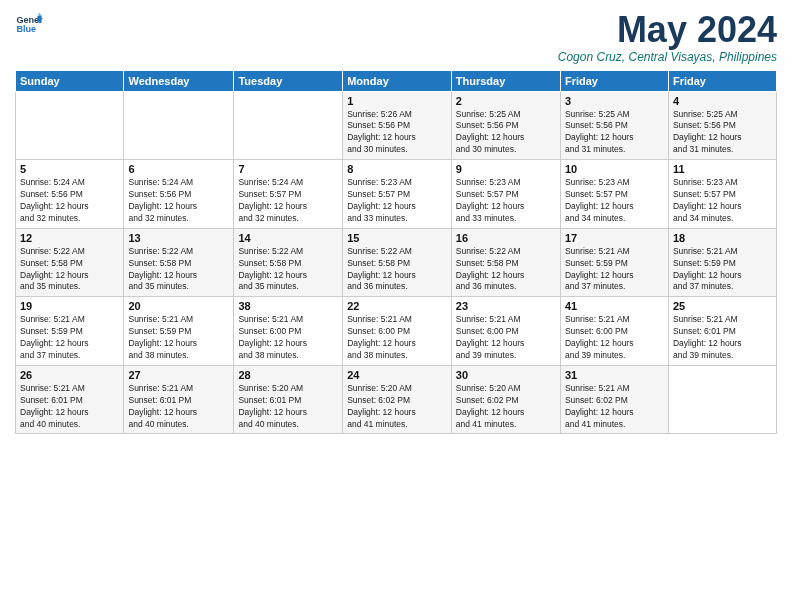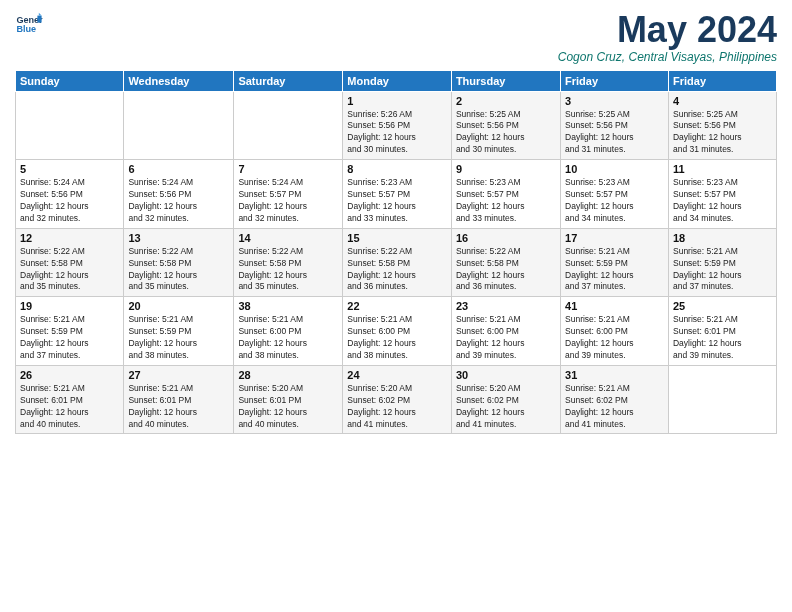--- a/index.html
+++ b/index.html
@@ -106,21 +106,21 @@
       <div class="month-year">May 2024</div>
       <div class="location">Cogon Cruz, Central Visayas, Philippines</div>
     </div>
   </div>
 
   <table class="calendar-table">
     <thead>
       <tr>
         <th>Sunday</th>
         <th>Wednesday</th>
-        <th>Saturday</th>
+        <th>Tuesday</th>
         <th>Monday</th>
         <th>Thursday</th>
         <th>Friday</th>
         <th>Friday</th>
       </tr>
     </thead>
     <tbody id="calendar-body">
     <tr>
           <td class="empty-cell"></td>
           <td class="empty-cell"></td>

